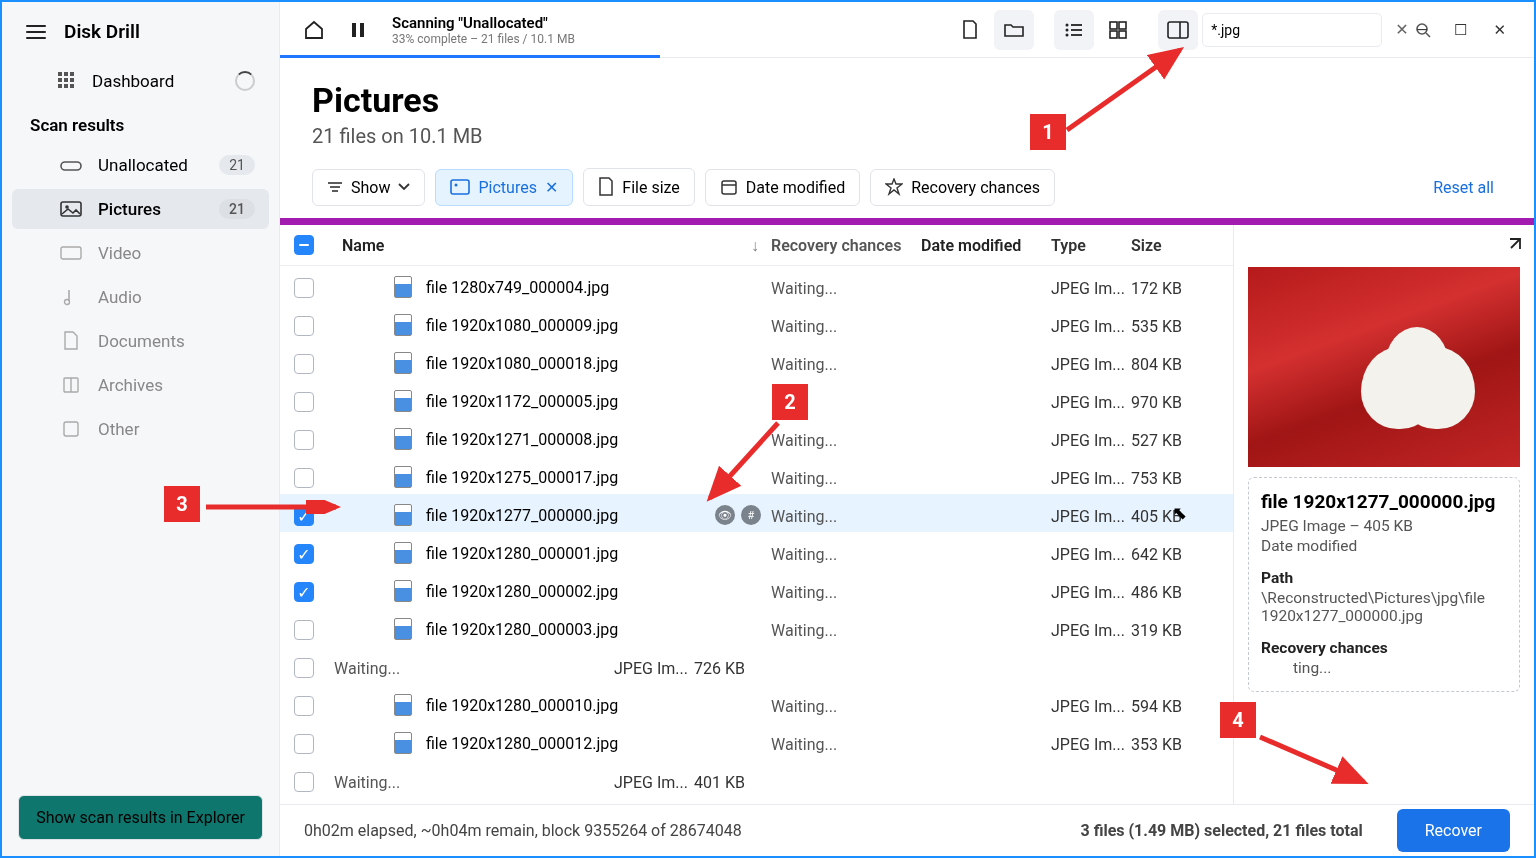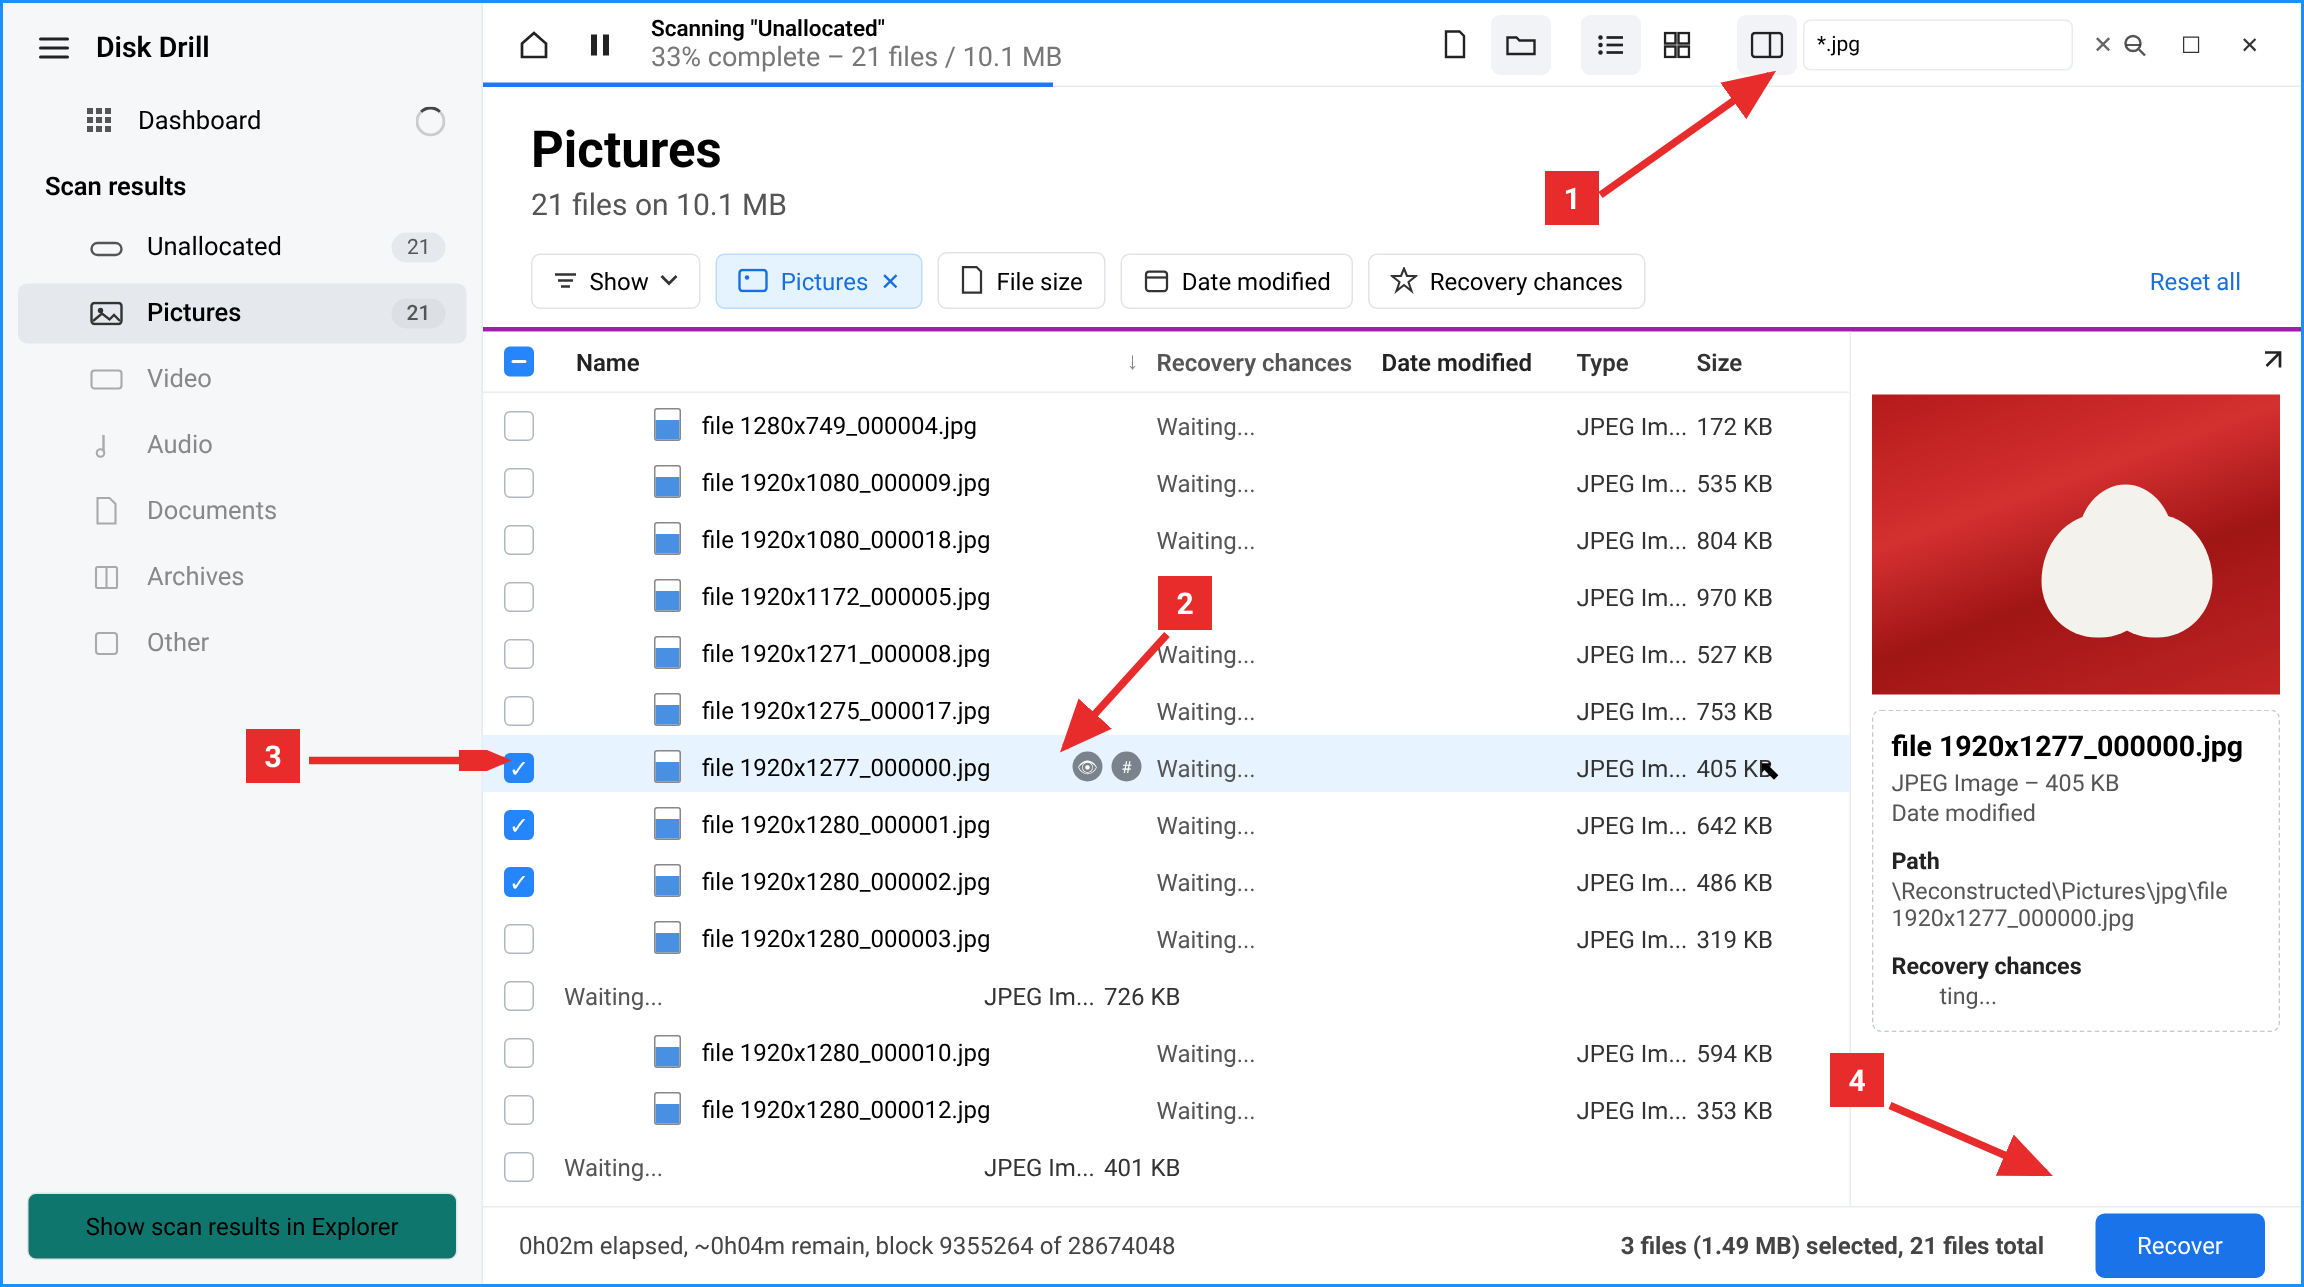--- a/index.html
+++ b/index.html
@@ -1,20 +1,20 @@
 <!DOCTYPE html>
 <html><head>
 <meta charset="utf-8">
 <style>
 * { margin: 0; padding: 0; box-sizing: border-box; font-family: -apple-system, BlinkMacSystemFont, "Segoe UI", Roboto, Arial, sans-serif; }
 body { background: #fff; width: 1536px; height: 858px; overflow: hidden; position: relative; border: 2px solid #1a8fff; }
 .app { display: flex; height: 100%; }
 
 
-.sidebar { width: 320px; background: #f5f7f9; border-right: 1px solid #e8ebef; display: flex; flex-direction: column; }
+.sidebar { width: 278px; background: #f5f7f9; border-right: 1px solid #e8ebef; display: flex; flex-direction: column; }
 .sb-title { display: flex; align-items: center; gap: 18px; padding: 18px 22px 18px 24px; font-size: 19px; font-weight: 600; }
 .hamburger { display: flex; flex-direction: column; gap: 4px; cursor: pointer; }
 .hamburger span { width: 20px; height: 2px; background: #222; border-radius: 1px; }
 .sb-dash { display: flex; align-items: center; gap: 16px; padding: 10px 24px 10px 56px; font-size: 17px; position: relative; }
 .sb-dash .dash-ico { position: absolute; left: 56px; width: 18px; height: 18px; display: grid; grid-template-columns: repeat(3, 4px); grid-template-rows: repeat(3, 4px); gap: 2px; }
 .sb-dash .dash-ico span { background: #555; }
 .sb-dash .lbl { margin-left: 34px; }
 .spinner { position: absolute; right: 24px; width: 20px; height: 20px; border: 2px solid #ccc; border-top-color: #444; border-radius: 50%; }
 .sb-section { padding: 14px 24px 8px 28px; font-size: 17px; font-weight: 600; }
 .sb-item { display: flex; align-items: center; gap: 16px; padding: 10px 16px 10px 48px; font-size: 17px; cursor: pointer; position: relative; border-radius: 6px; margin: 2px 10px; }
@@ -26,21 +26,21 @@
 .sb-footer { margin-top: auto; padding: 16px; }
 .sb-footer-btn { width: 100%; padding: 12px; background: #0f766e; border: 1px solid #e0e3e7; border-radius: 6px; font-size: 16px; cursor: pointer; }
 
 
 .main { flex: 1; display: flex; flex-direction: column; overflow: hidden; }
 .topbar { height: 56px; display: flex; align-items: center; border-bottom: 1px solid #e8ebef; padding: 0 14px; gap: 4px; position: relative; }
 .tb-btn { width: 40px; height: 40px; display: flex; align-items: center; justify-content: center; border-radius: 6px; cursor: pointer; color: #333; }
 .tb-btn.bgd { background: #f1f3f6; }
 .tb-scan { margin-left: 10px; flex-shrink: 0; }
 .tb-scan .t { font-size: 15px; font-weight: 600; }
-.tb-scan .s { font-size: 18px; color: #777; }
+.tb-scan .s { font-size: 12px; color: #777; }
 .tb-spacer { flex: 1; }
 .tb-search { display: flex; align-items: center; background: #fff; border: 1px solid #e8ebef; border-radius: 5px; padding: 4px 8px; height: 34px; width: 180px; gap: 6px; }
 .tb-search input { border: none; outline: none; flex: 1; font-size: 14px; background: transparent; }
 .tb-search .x { cursor: pointer; color: #666; font-size: 16px; }
 .wincontrols { display: flex; gap: 26px; margin-left: 16px; padding: 0 14px; }
 .wincontrols span { cursor: pointer; font-size: 15px; color: #333; }
 .progress-line { position: absolute; bottom: -1px; left: 320px; height: 3px; background: #2176ff; width: 24%; }
 
 
 .heading-area { padding: 22px 32px 12px; }
@@ -48,21 +48,21 @@
 .heading-area .sub { font-size: 20px; color: #555; margin-top: 4px; }
 
 
 .filters { display: flex; align-items: center; gap: 10px; padding: 8px 32px 12px; }
 .chip { display: flex; align-items: center; gap: 8px; padding: 8px 14px; border: 1px solid #e0e3e7; border-radius: 6px; font-size: 16px; cursor: pointer; background: #fff; }
 .chip.blue { background: #e5f3ff; border-color: #b9dcff; color: #1a6fde; }
 .chip .x { color: #1a6fde; font-size: 16px; }
 .reset { margin-left: auto; color: #1a6fde; font-size: 16px; cursor: pointer; padding-right: 8px; }
 
 
-.content { flex: 1; display: flex; overflow: hidden; border-top: 3px solid #a21caf; }
+.content { flex: 1; display: flex; overflow: hidden; border-top: 7px solid #a21caf; }
 
 
 .table-wrap { flex: 1; overflow-y: scroll; border-right: 1px solid #e8ebef; position: relative; }
 .table-wrap::-webkit-scrollbar { width: 14px; }
 .table-wrap::-webkit-scrollbar-thumb { background: #c9cdd3; border-radius: 7px; border: 3px solid #fff; }
 .thead { display: flex; align-items: center; padding: 10px 14px; font-size: 16px; font-weight: 600; color: #222; position: sticky; top: 0; background: #fff; border-bottom: 1px solid #eceef1; }
 .row { display: flex; align-items: flex-end; padding: 6px 14px; font-size: 16px; height: 38px; }
 .row.sel { background: #e7f3ff; }
 .col-chk { width: 40px; }
 .col-name { flex: 1; display: flex; align-items: center; gap: 14px; min-width: 0; }

